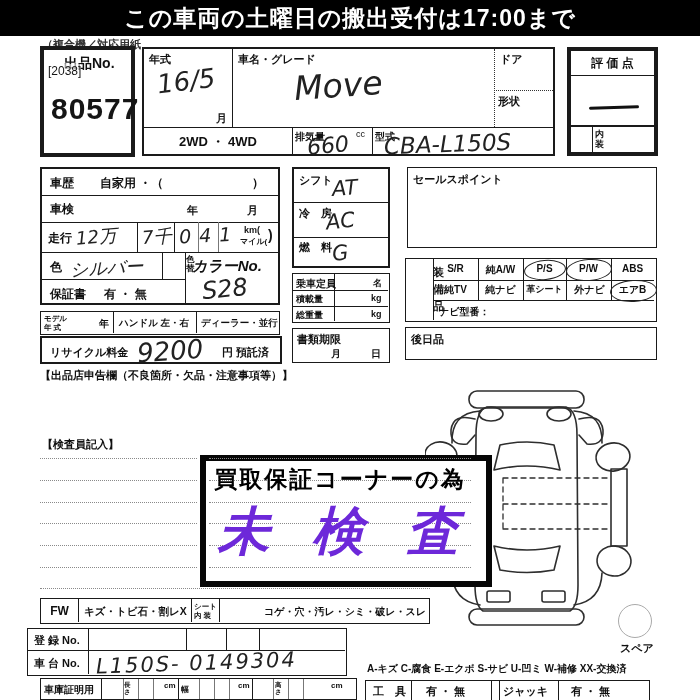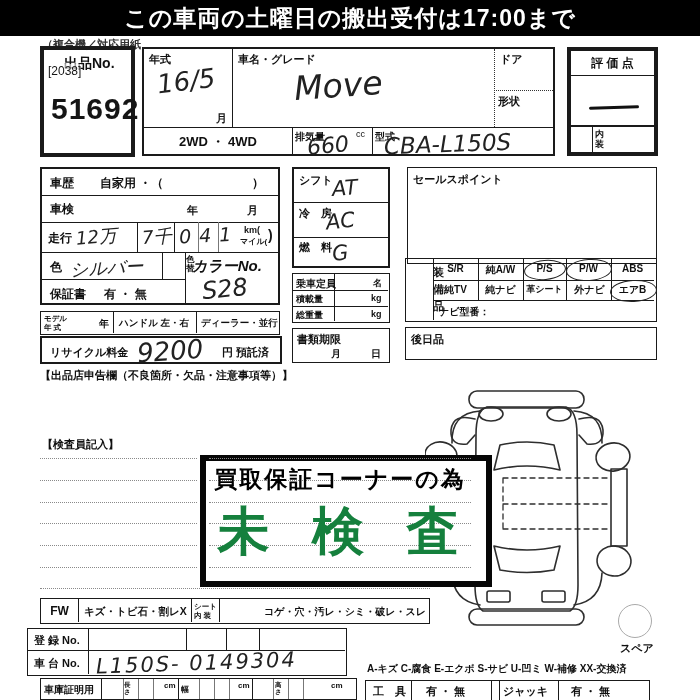--- a/index.html
+++ b/index.html
@@ -32,21 +32,21 @@
 <div id="page">
 
   <div class="abs" style="left:0;top:0;width:700px;height:36px;background:#000;text-align:center;">
     <span style="color:#fff;font-weight:bold;font-size:23px;line-height:36px;letter-spacing:1px;">この車両の土曜日の搬出受付は17:00まで</span>
   </div>
   <div class="abs txt" style="left:42px;top:37px;font-size:11px;font-weight:bold;color:#333;">（複合機／対応用紙</div>
 
   <div class="box b4" style="left:40px;top:46px;width:95px;height:111px;">
     <span class="abs lbl" style="left:20px;top:5px;font-size:14px;">出品No.</span>
     <span class="abs txt" style="left:4px;top:14px;font-size:12px;background:rgba(255,255,255,.6);">[2038]</span>
-    <span class="abs txt" style="left:7px;top:42px;font-size:30px;font-weight:600;letter-spacing:1px;">51692</span>
+    <span class="abs txt" style="left:7px;top:42px;font-size:30px;font-weight:600;letter-spacing:1px;">80577</span>
   </div>
 
   <div class="box b2" style="left:142px;top:47px;width:413px;height:109px;">
     <div class="vline" style="left:88px;top:0;height:78px;"></div>
     <div class="hline" style="left:0;top:78px;width:409px;"></div>
     <div class="vline" style="left:148px;top:78px;height:29px;"></div>
     <div class="vline" style="left:228px;top:78px;height:29px;"></div>
     <span class="abs lbl" style="left:5px;top:3px;font-size:11px;">年式</span>
     <span class="abs hw" style="left:13px;top:17px;font-size:26px;transform:rotate(-7deg);">16/5</span>
     <span class="abs txt" style="left:72px;top:62px;font-size:11px;font-weight:bold;">月</span>
@@ -147,21 +147,21 @@
     <span class="abs lbl" style="left:3px;top:35px;font-size:9px;">総重量</span>
     <span class="abs lbl" style="left:78px;top:35px;font-size:9px;">kg</span>
   </div>
 
   <div class="box" style="left:292px;top:328px;width:98px;height:35px;">
     <span class="abs lbl" style="left:4px;top:3px;font-size:11px;">書類期限</span>
     <span class="abs lbl" style="left:38px;top:18px;font-size:10px;">月</span>
     <span class="abs lbl" style="left:78px;top:18px;font-size:10px;">日</span>
   </div>
 
-  <div class="box" style="left:407px;top:167px;width:250px;height:97px;">
+  <div class="box" style="left:407px;top:167px;width:250px;height:81px;">
     <span class="abs lbl" style="left:5px;top:4px;font-size:11px;">セールスポイント</span>
   </div>
 
   <div class="box" style="left:405px;top:258px;width:252px;height:64px;">
     <div class="vline" style="left:27px;top:0;height:61px;"></div>
     <div class="abs stack" style="left:7px;top:5px;width:13px;font-size:11px;line-height:1.55;">装備品</div>
     <div class="hline" style="left:27px;top:21px;width:221px;"></div>
     <div class="hline" style="left:27px;top:41px;width:221px;"></div>
     <div class="vline" style="left:72px;top:0;height:41px;"></div>
     <div class="vline" style="left:117px;top:0;height:41px;"></div>
@@ -225,21 +225,21 @@
       <rect x="2" y="96" width="16" height="77"></rect>
       <rect x="62" y="218" width="23" height="11" rx="2"></rect>
       <rect x="117" y="218" width="23" height="11" rx="2"></rect>
       <rect x="44" y="236" width="115" height="16" rx="8"></rect>
     </svg>
   </div>
 
   <div class="stamp z2" style="left:200px;top:455px;width:280px;height:120px;"></div>
   <div class="stamp-txt z4" style="left:200px;top:455px;width:280px;height:120px;">
     <div style="font-size:23px;font-weight:bold;letter-spacing:2px;color:#000;">買取保証コーナーの為</div>
-    <div style="font-size:52px;font-weight:bold;letter-spacing:14px;color:#15803d;margin-top:2px;padding-left:10px;">未 検 査</div>
+    <div style="font-size:52px;font-weight:bold;letter-spacing:14px;color:#6d28d9;margin-top:2px;padding-left:10px;font-style:italic;">未 検 査</div>
   </div>
 
   <div class="box" style="left:40px;top:598px;width:390px;height:26px;">
     <div class="cell" style="left:0;top:5px;width:37px;font-size:12px;">FW</div>
     <div class="vline" style="left:37px;top:0;height:23px;"></div>
     <span class="abs lbl" style="left:43px;top:6px;font-size:10.5px;">キズ・トビ石・割レX</span>
     <div class="vline" style="left:150px;top:0;height:23px;"></div>
     <div class="abs" style="left:153px;top:3px;font-size:7.5px;font-weight:bold;line-height:1.2;">
       <span style="display:block;">シート</span>
       <span style="display:block;">内 装</span>

